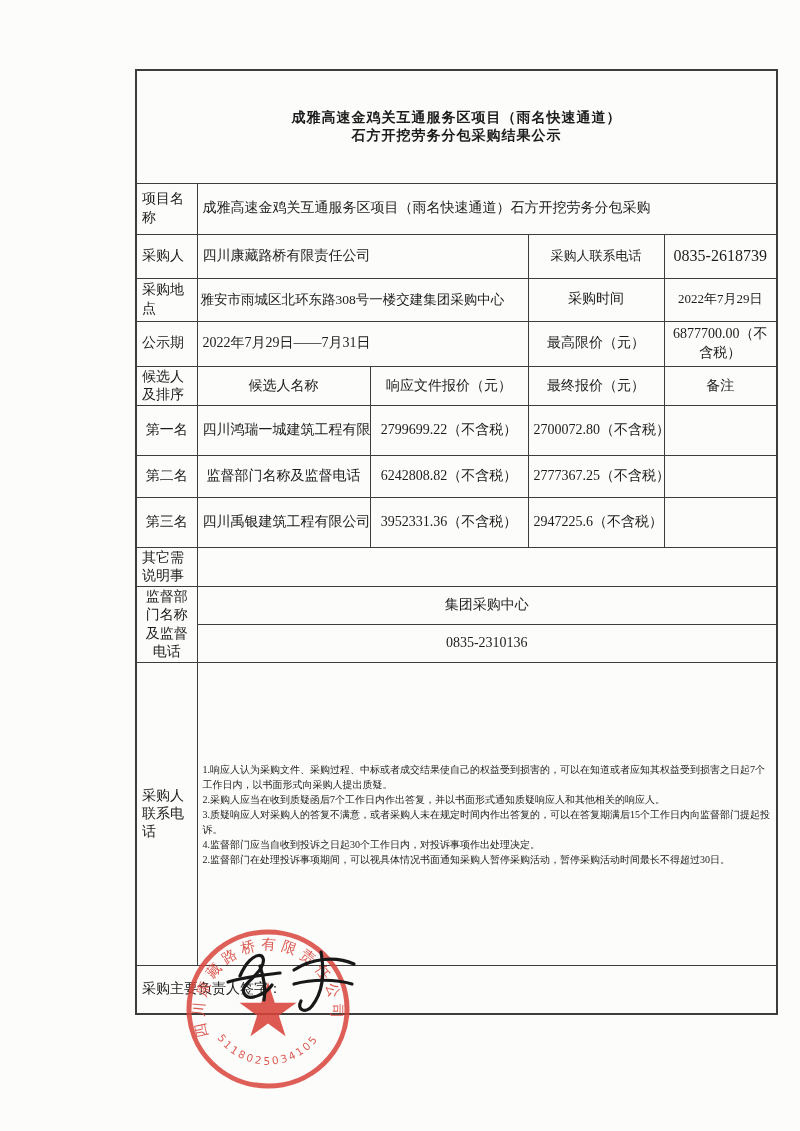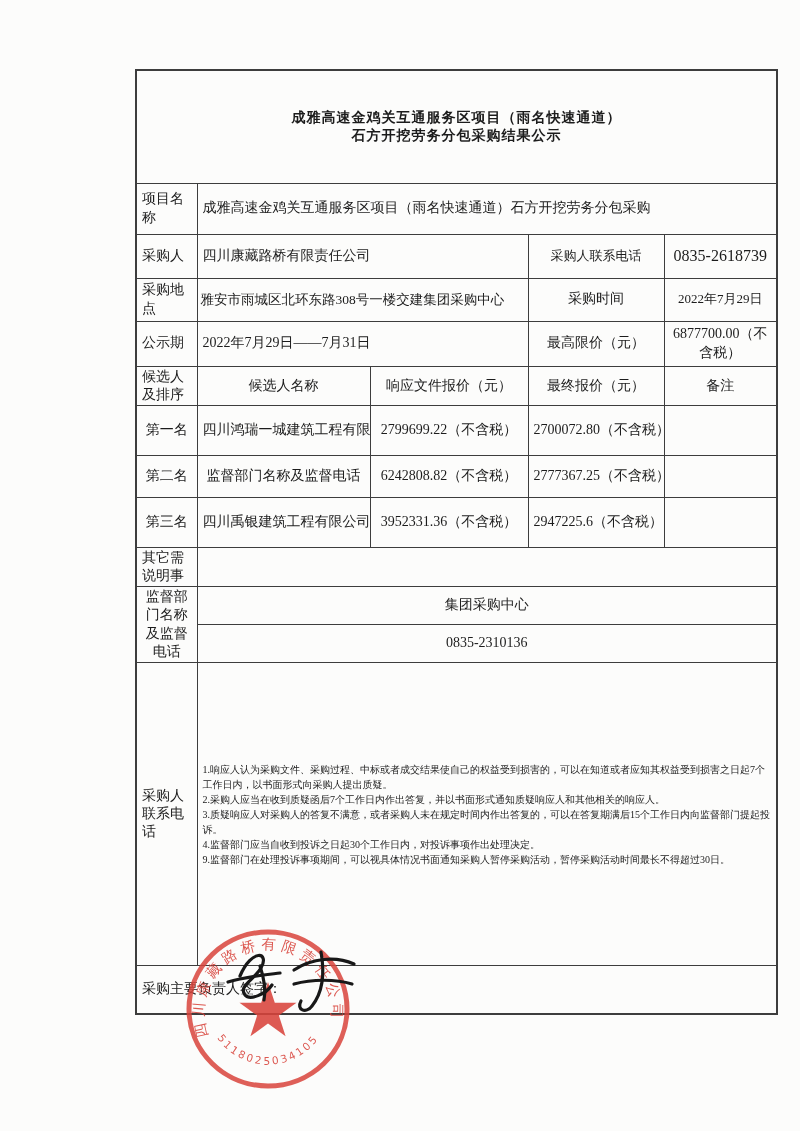--- a/index.html
+++ b/index.html
@@ -140,21 +140,21 @@
     </tr>
 
     <tr style="height:303px">
       <td class="lbl">采购人联系电话</td>
       <td colspan="4" class="objection-cell">
         <div class="objection-text">
           <div>1.响应人认为采购文件、采购过程、中标或者成交结果使自己的权益受到损害的，可以在知道或者应知其权益受到损害之日起7个工作日内，以书面形式向采购人提出质疑。</div>
           <div>2.采购人应当在收到质疑函后7个工作日内作出答复，并以书面形式通知质疑响应人和其他相关的响应人。</div>
           <div>3.质疑响应人对采购人的答复不满意，或者采购人未在规定时间内作出答复的，可以在答复期满后15个工作日内向监督部门提起投诉。</div>
           <div>4.监督部门应当自收到投诉之日起30个工作日内，对投诉事项作出处理决定。</div>
-          <div>9.监督部门在处理投诉事项期间，可以视具体情况书面通知采购人暂停采购活动，暂停采购活动时间最长不得超过30日。</div>
+          <div>2.监督部门在处理投诉事项期间，可以视具体情况书面通知采购人暂停采购活动，暂停采购活动时间最长不得超过30日。</div>
         </div>
       </td>
     </tr>
 
     <tr style="height:48px">
       <td colspan="5" class="sign-cell">采购主要负责人签字：</td>
     </tr>
   </tbody>
     </table>
 </div>

